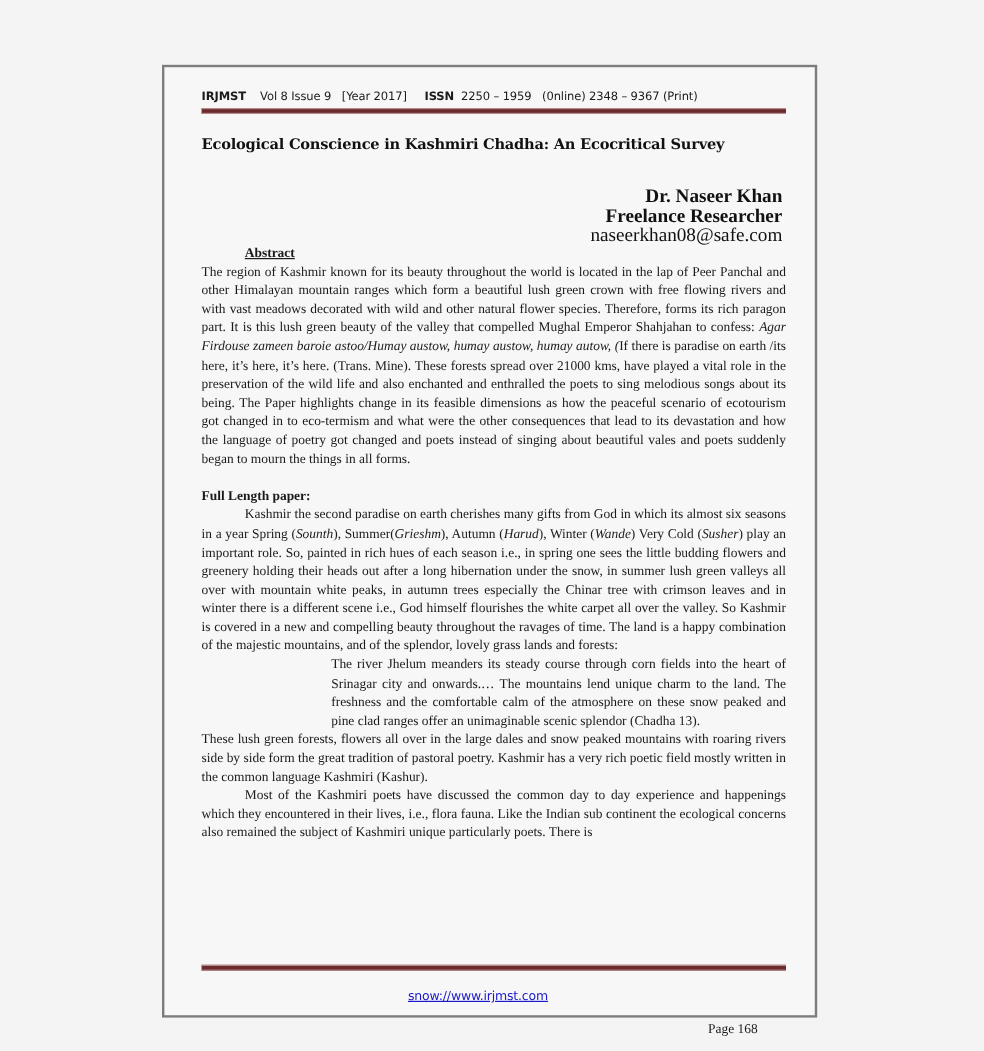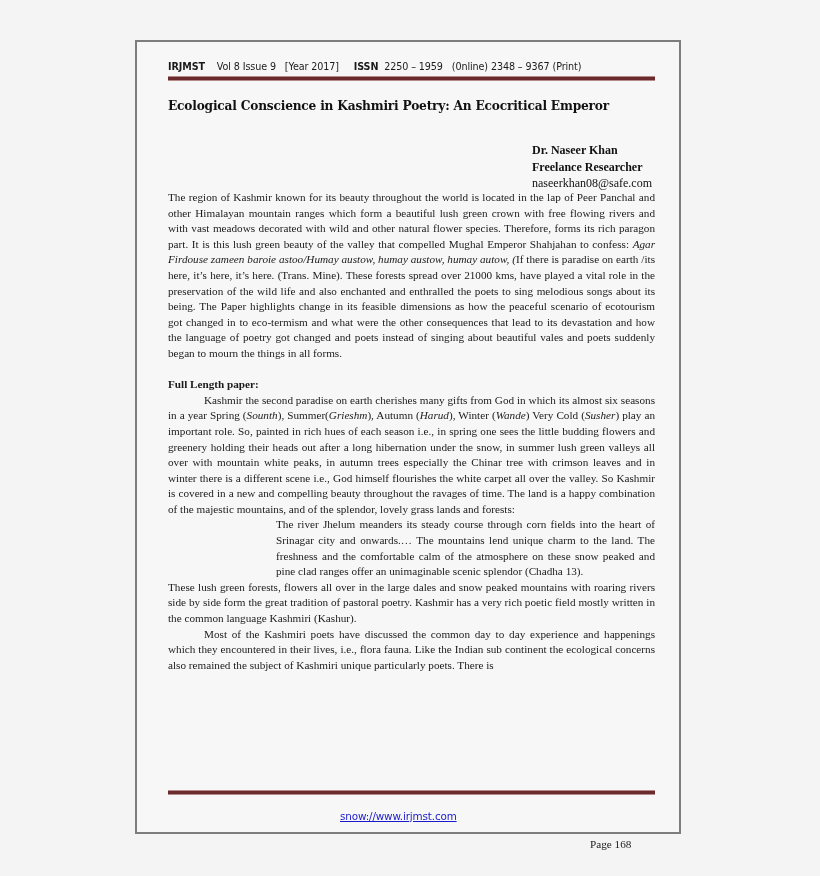--- a/index.html
+++ b/index.html
@@ -9,21 +9,21 @@
     }
     body {
       width: 820px;
       height: 876px;
       position: relative;
       overflow: hidden;
     }
     .page {
       position: absolute;
       left: 135px;
-      top: 40px;
+      top: 54px;
       width: 546px;
       height: 794px;
       background: #f7f7f7;
       border: 2px solid #7d7d7d;
       box-sizing: border-box;
     }
     .running-header {
       position: absolute;
       left: 31px;
       top: 19px;
@@ -51,22 +51,23 @@
       font-family: "DejaVu Serif", serif;
       font-weight: bold;
       font-size: 12.2px;
       color: #111;
       letter-spacing: -0.2px;
     }
     .author-block {
       position: absolute;
       right: 27px;
       top: 100px;
+      text-align: right;
       font-family: "Liberation Serif", serif;
-      font-size: 12px;
+      font-size: 16px;
       color: #111;
       line-height: 16.5px;
     }
     .author-block .bold { font-weight: bold; }
     .body-text {
       position: absolute;
       left: 31px;
       top: 148px;
       width: 487px;
       font-family: "Liberation Serif", serif;
@@ -129,29 +130,30 @@
     }
   </style>
 </head>
 <body>
 
 <div class="page">
 
   <div class="running-header"><b>IRJMST</b>    <span>Vol 8 Issue 9</span>   <span>[Year 2017]</span>     <b>ISSN</b>  <span>2250 – 1959</span>   <span>(0nline)</span> <span>2348 – 9367</span> <span>(Print)</span></div>
   <div class="header-rule"></div>
 
-  <div class="title">Ecological Conscience in Kashmiri Poetry: An Ecocritical Emperor</div>
+  <div class="title">Ecological Conscience in Kashmiri Chadha: An Ecocritical Survey</div>
 
   <div class="author-block">
     <div class="bold">Dr. Naseer Khan</div>
     <div class="bold">Freelance Researcher</div>
     <div>naseerkhan08@safe.com</div>
   </div>
 
   <div class="body-text">
+    <p class="abstract-heading">Abstract</p>
     <p><span>The region of Kashmir known for its beauty throughout the world is located in the lap of Peer Panchal and other Himalayan mountain ranges which form a beautiful lush green crown with free flowing rivers and with vast meadows decorated with wild and other natural  flower species. Therefore, forms its rich paragon part. It is this lush green beauty of the valley that compelled Mughal Emperor Shahjahan to confess: </span><i>Agar Firdouse zameen baroie astoo/Humay austow, humay austow, humay autow, (</i><span>If there is paradise on earth /its here, it’s here, it’s here. (Trans. Mine). These forests spread over 21000 kms, have played a vital role in the preservation of the wild life and also enchanted and enthralled the poets to sing melodious songs about its being. The Paper highlights change in its feasible dimensions as how the peaceful scenario of ecotourism got changed in to eco-termism and what were the other consequences that lead to its devastation and how the language of poetry got changed and poets instead of singing about beautiful vales and poets suddenly began to mourn the things in all forms.</span></p>
 
     <p class="section-heading">Full Length paper:</p>
     <p class="indent"><span>Kashmir the second paradise on earth cherishes many gifts from God in which its almost six seasons in a year Spring (</span><i>Sounth</i><span>), Summer(</span><i>Grieshm</i><span>), Autumn (</span><i>Harud</i><span>), Winter (</span><i>Wande</i><span>) Very Cold (</span><i>Susher</i><span>) play an important role. So, painted in rich hues of each season i.e., in spring one sees the little budding flowers and greenery holding their heads out after a long hibernation under the snow, in summer lush green valleys all over with mountain white peaks, in autumn trees especially the Chinar tree with crimson leaves and in winter there is a different scene i.e., God himself flourishes the white carpet all over the valley. So Kashmir is covered in a new and compelling beauty throughout the ravages of time. The land is a happy combination of the majestic mountains, and of the splendor, lovely grass lands and forests:</span></p>
     <p class="blockquote">The river Jhelum meanders its steady course through corn fields into the heart of Srinagar city and onwards.… The mountains lend unique charm to the land. The freshness and the comfortable calm of the atmosphere on these snow peaked and pine clad ranges offer an unimaginable scenic splendor (Chadha 13).</p>
     <p>These lush green forests, flowers all over in the large dales and snow peaked mountains with roaring rivers side by side form the great tradition of pastoral poetry. Kashmir has a very rich poetic field mostly written in the common language Kashmiri (Kashur).</p>
     <p class="indent">Most of the Kashmiri poets have discussed the common day to day experience and happenings which they encountered in their lives, i.e., flora fauna. Like the Indian sub continent the ecological concerns also remained the subject of Kashmiri unique particularly poets. There is</p>
   </div>
 
   <div class="footer-rule"></div>

